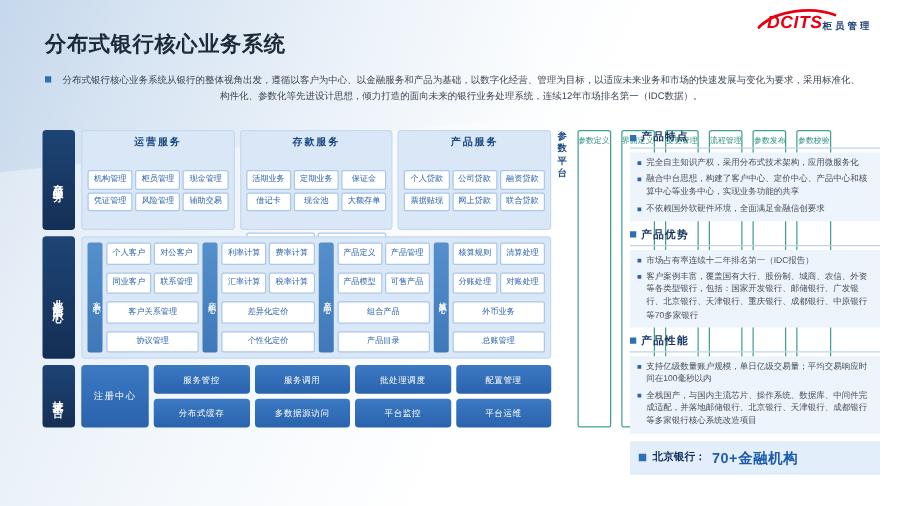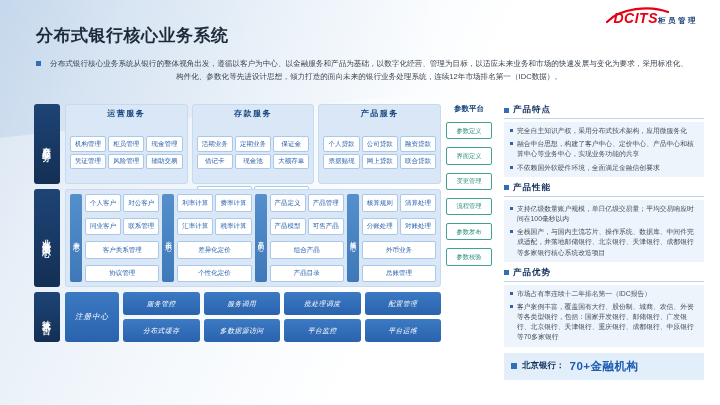--- a/index.html
+++ b/index.html
@@ -39,22 +39,22 @@
   }
   .side-label {
     background:linear-gradient(180deg,#1d4476,#142f54); border-radius:3px; color:#fff;
     writing-mode:vertical-rl; text-orientation:upright;
     display:flex; align-items:center; justify-content:center;
     font-size:8.5px; font-weight:bold; letter-spacing:2px;
   }
   .lbl-products { grid-area:lp; } .lbl-capability { grid-area:lc; } .lbl-tech { grid-area:lt; }
   .band1 { grid-area:b1; display:flex; gap:4px; }
   .band2 { grid-area:b2; background:#d9e7f6; border:1px solid #c6daf0; border-radius:3px; padding:4px; display:flex; gap:3px; }
-  .band3 { grid-area:b3; display:flex; gap:4px;font-style:italic; }
-  .param { grid-area:pp; display:flex; flex-direction:column; gap:8px; }
+  .band3 { grid-area:b3; display:flex; gap:4px; }
+  .param { grid-area:pp; display:flex; gap:8px; }
 
   .panel { flex:1; background:#d9e7f6; border:1px solid #c6daf0; border-radius:3px; padding:3px 4px 4px; display:flex; flex-direction:column; gap:17px; }
   .panel-title { font-size:8px; font-weight:bold; color:#17477f; text-align:center; letter-spacing:1.5px; }
   .grid3 { display:grid; grid-template-columns:repeat(3,1fr); gap:2px; }
   .grid2 { display:grid; grid-template-columns:repeat(2,1fr); gap:2px; }
   .box {
     background:#fff; border:1px solid #a9c8ea; border-radius:2px; color:#2a62ad;
     font-size:6.5px; line-height:1; text-align:center; padding:3.5px 0; white-space:nowrap; overflow:hidden;
   }
 
@@ -240,47 +240,47 @@
           <div class="side-item">
             <span class="mini"></span>
             <p>不依赖国外软硬件环境，全面满足金融信创要求</p>
           </div>
         </div>
       </section>
 
       <section>
         <div class="side-head">
           <span class="sq"></span>
-          <span class="side-title">产品性能</span>
+          <span class="side-title">产品优势</span>
         </div>
         <div class="side-body">
           <div class="side-item">
             <span class="mini"></span>
-            <p>支持亿级数量账户规模，单日亿级交易量；平均交易响应时间在100毫秒以内</p>
-          </div>
-          <div class="side-item">
-            <span class="mini"></span>
-            <p>全栈国产，与国内主流芯片、操作系统、数据库、中间件完成适配，并落地邮储银行、北京银行、天津银行、成都银行等多家银行核心系统改造项目</p>
+            <p>市场占有率连续十二年排名第一（IDC报告）</p>
+          </div>
+          <div class="side-item">
+            <span class="mini"></span>
+            <p>客户案例丰富，覆盖国有大行、股份制、城商、农信、外资等各类型银行，包括：国家开发银行、邮储银行、广发银行、北京银行、天津银行、重庆银行、成都银行、中原银行等70多家银行</p>
           </div>
         </div>
       </section>
 
       <section>
         <div class="side-head">
           <span class="sq"></span>
-          <span class="side-title">产品优势</span>
+          <span class="side-title">产品性能</span>
         </div>
         <div class="side-body">
           <div class="side-item">
             <span class="mini"></span>
-            <p>市场占有率连续十二年排名第一（IDC报告）</p>
-          </div>
-          <div class="side-item">
-            <span class="mini"></span>
-            <p>客户案例丰富，覆盖国有大行、股份制、城商、农信、外资等各类型银行，包括：国家开发银行、邮储银行、广发银行、北京银行、天津银行、重庆银行、成都银行、中原银行等70多家银行</p>
+            <p>支持亿级数量账户规模，单日亿级交易量；平均交易响应时间在100毫秒以内</p>
+          </div>
+          <div class="side-item">
+            <span class="mini"></span>
+            <p>全栈国产，与国内主流芯片、操作系统、数据库、中间件完成适配，并落地邮储银行、北京银行、天津银行、成都银行等多家银行核心系统改造项目</p>
           </div>
         </div>
       </section>
 
       <div class="cases">
         <span class="sq"></span>
         <span class="cases-label">北京银行：</span>
         <span class="cases-value">70+金融机构</span>
       </div>
 

